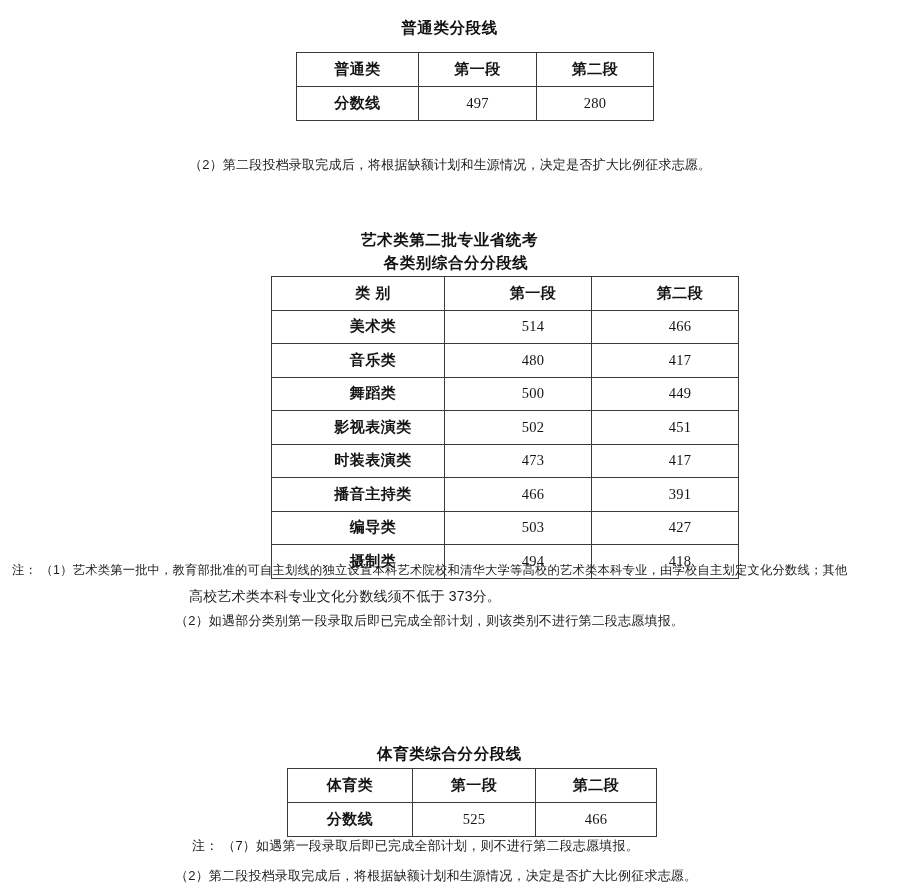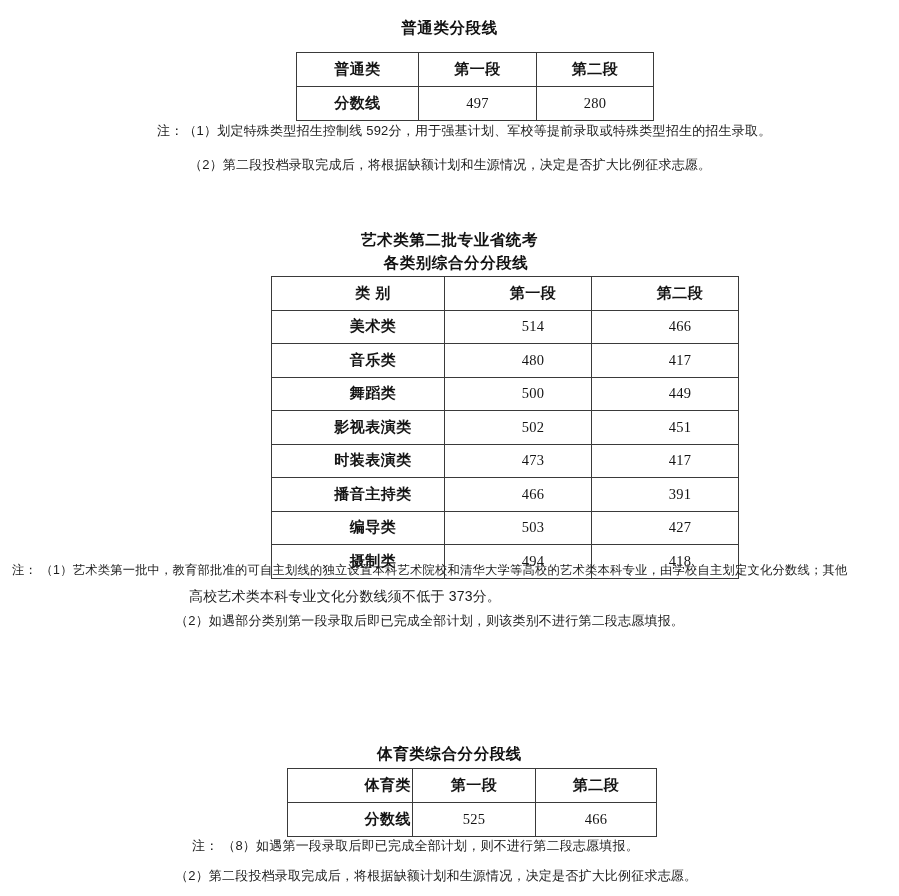--- a/index.html
+++ b/index.html
@@ -87,21 +87,21 @@
   #table-art td.c1 { width: 114px; }
   #table-art td.c2 { width: 114px; }
 
   
   #table-sports {
     left: 268px;
     top: 768px;
     width: 360px;
   }
   #table-sports td { height: 31px; }
-  #table-sports td.c0 { width: 122px; text-align: right; }
+  #table-sports td.c0 { width: 122px; }
   #table-sports td.c1 { width: 120px; }
   #table-sports td.c2 { width: 118px; }
 
   
   .note {
     position: absolute;
     font-family: "Liberation Sans", "DejaVu Sans", sans-serif;
     font-size: 13px;
     line-height: 1.5;
     color: #1b1b1b;
@@ -124,21 +124,20 @@
         <td class="cn c2">第二段</td>
       </tr>
       <tr>
         <td class="cn c0">分数线</td>
         <td class="num c1">497</td>
         <td class="num c2">280</td>
       </tr>
     </tbody>
   </table>
 
-  <div class="note" style="left:157px; top:121px;">注：（1）划定特殊类型招生控制线 592分，用于强基计划、军校等提前录取或特殊类型招生的招生录取。</div>
   <div class="note" style="left:189px; top:155px;">（2）第二段投档录取完成后，将根据缺额计划和生源情况，决定是否扩大比例征求志愿。</div>
 
   <div class="section-title" style="top:230px;">
     <span>艺术类第二批专业省统考</span>
     <span class="line2">各类别综合分分段线</span>
   </div>
 
   <table class="score-table" id="table-art">
     <tbody>
       <tr>
@@ -203,16 +202,16 @@
         <td class="cn c2">第二段</td>
       </tr>
       <tr>
         <td class="cn c0">分数线</td>
         <td class="num c1">525</td>
         <td class="num c2">466</td>
       </tr>
     </tbody>
   </table>
 
-  <div class="note" style="left:192px; top:836px;">注： （8）如遇第一段录取后即已完成全部计划，则不进行第二段志愿填报。</div>
+  <div class="note" style="left:192px; top:836px;">注： （7）如遇第一段录取后即已完成全部计划，则不进行第二段志愿填报。</div>
   <div class="note" style="left:175px; top:866px;">（2）第二段投档录取完成后，将根据缺额计划和生源情况，决定是否扩大比例征求志愿。</div>
 
 </div>
 
 </body></html>

